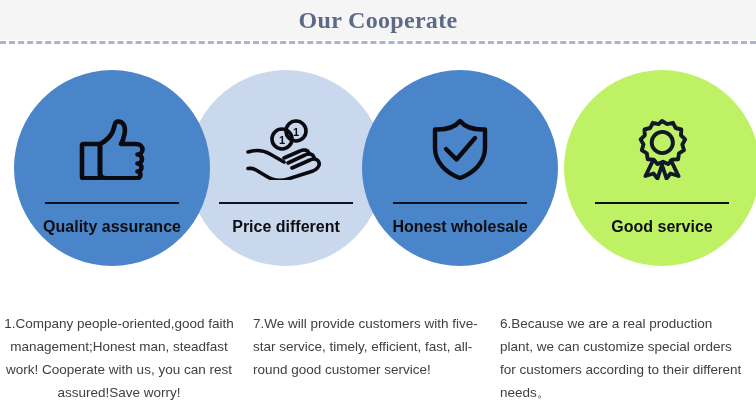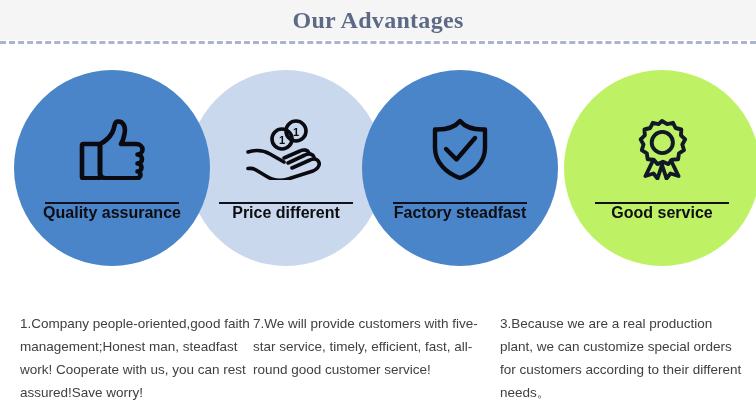--- a/index.html
+++ b/index.html
@@ -88,20 +88,21 @@
   }
 
   .divider {
     width: 134px;
     height: 2px;
     background: #111122;
     margin-top: 22px;
   }
 
   .circle-label {
+    margin-top: 14px;
     font-size: 16px;
     font-weight: bold;
     color: #0d0d12;
     white-space: nowrap;
     text-align: center;
   }
 
   
   .paragraphs {
     position: absolute;
@@ -111,29 +112,29 @@
   }
 
   .para {
     position: absolute;
     top: 0;
     font-size: 13.5px;
     line-height: 23px;
     color: #404040;
   }
 
-  .para.p1 { left: 20px;   width: 238px; }
+  .para.p1 { left: 0;   width: 238px; text-align: center; }
   .para.p2 { left: 253px; width: 230px; }
   .para.p3 { left: 500px; width: 244px; }
 </style>
 </head>
 <body>
 
 <div class="header">
-  <div class="header-title">Our Advantages</div>
+  <div class="header-title">Our Cooperate</div>
 </div>
 <div class="header-rule"></div>
 
 <div class="circles">
 
   <div class="circle c1">
     <div class="circle-inner">
       <div class="icon-box">
         <svg width="72" height="62" viewBox="0 0 72 62" fill="none" stroke="#0a0a10" stroke-width="4.6" stroke-linecap="round" stroke-linejoin="round">
           <path d="M24 26 C24 26 32 22 36 15 C39.5 9 37.5 4 41.5 3.5 C47 3 50 8 48.5 16 C47.6 20.8 45 26 45 26 L60 26 C64 26 66.5 28.5 66.5 31.5 C66.5 34.5 64 36.5 61.5 36.5 C64 36.5 66 38.5 66 41 C66 43.5 64 45.5 61.5 45.5 C63.8 45.5 65.5 47.3 65.5 49.5 C65.5 51.7 63.8 53.5 61.5 53.5 C63.2 53.5 64.5 55 64.5 56.8 C64.5 58.8 62.8 60.3 60.5 60.3 L30 60.3 C26.5 60.3 24 58 24 54.5 Z"></path>
@@ -166,21 +167,21 @@
 
   <div class="circle c3">
     <div class="circle-inner">
       <div class="icon-box">
         <svg width="66" height="62" viewBox="0 0 66 62" fill="none" stroke="#0a0a10" stroke-width="4.4" stroke-linecap="round" stroke-linejoin="round">
           <path d="M33 3 C38 9 46 12 58 11.5 L58 30 C58 44 47 55 33 60 C19 55 8 44 8 30 L8 11.5 C20 12 28 9 33 3 Z"></path>
           <path d="M19 31 L29.5 41.5 L48 20"></path>
         </svg>
       </div>
       <div class="divider"></div>
-      <div class="circle-label">Factory steadfast</div>
+      <div class="circle-label">Honest wholesale</div>
     </div>
   </div>
 
   <div class="circle c4">
     <div class="circle-inner">
       <div class="icon-box">
         <svg width="66" height="62" viewBox="0 0 66 62" fill="none" stroke="#111827" stroke-width="3.9" stroke-linecap="round" stroke-linejoin="round">
           <path d="M33 3 L38.2 6.1 L44 4.8 L46.6 10 L52.3 11.5 L52 17.4 L56.2 21.4 L53.3 26.5 L55 32.2 L50 35.3 L49.1 41.2 L43.2 41.6 L39.4 46.1 L33.9 43.8 L28.4 46.1 L24.6 41.6 L18.7 41.2 L17.8 35.3 L12.8 32.2 L14.5 26.5 L11.6 21.4 L15.8 17.4 L15.5 11.5 L21.2 10 L23.8 4.8 L29.6 6.1 Z"></path>
           <circle cx="33.3" cy="24.5" r="10.6"></circle>
           <path d="M24 42.5 L16.5 58 L24.5 55.5 L28.5 60.5 L33 47"></path>
@@ -190,14 +191,14 @@
       <div class="divider"></div>
       <div class="circle-label">Good service</div>
     </div>
   </div>
 
 </div>
 
 <div class="paragraphs">
   <p class="para p1">1.Company people-oriented,good faith management;Honest man, steadfast work! Cooperate with us, you can rest assured!Save worry!</p>
   <p class="para p2">7.We will provide customers with five-star service, timely, efficient, fast, all-round good customer service!</p>
-  <p class="para p3">3.Because we are a real production plant, we can customize special orders for customers according to their different needs。</p>
+  <p class="para p3">6.Because we are a real production plant, we can customize special orders for customers according to their different needs。</p>
 </div>
 
 </body></html>

